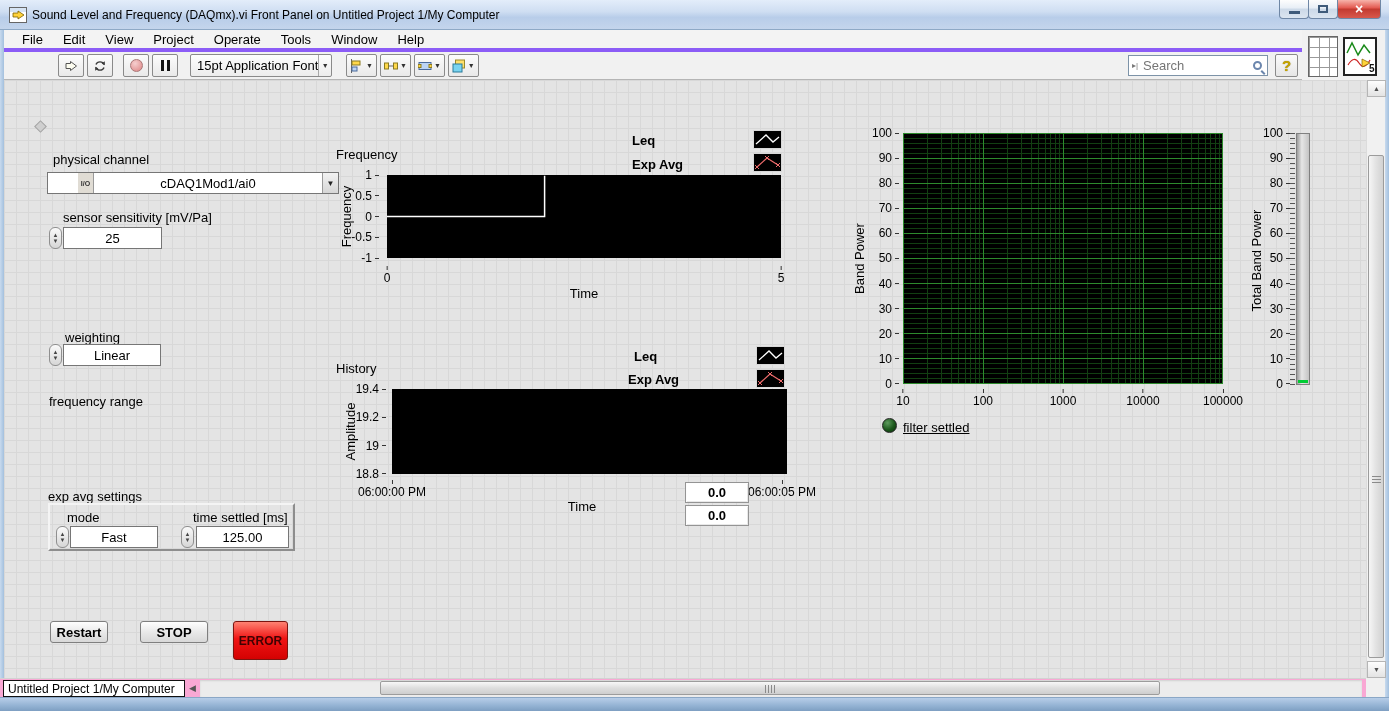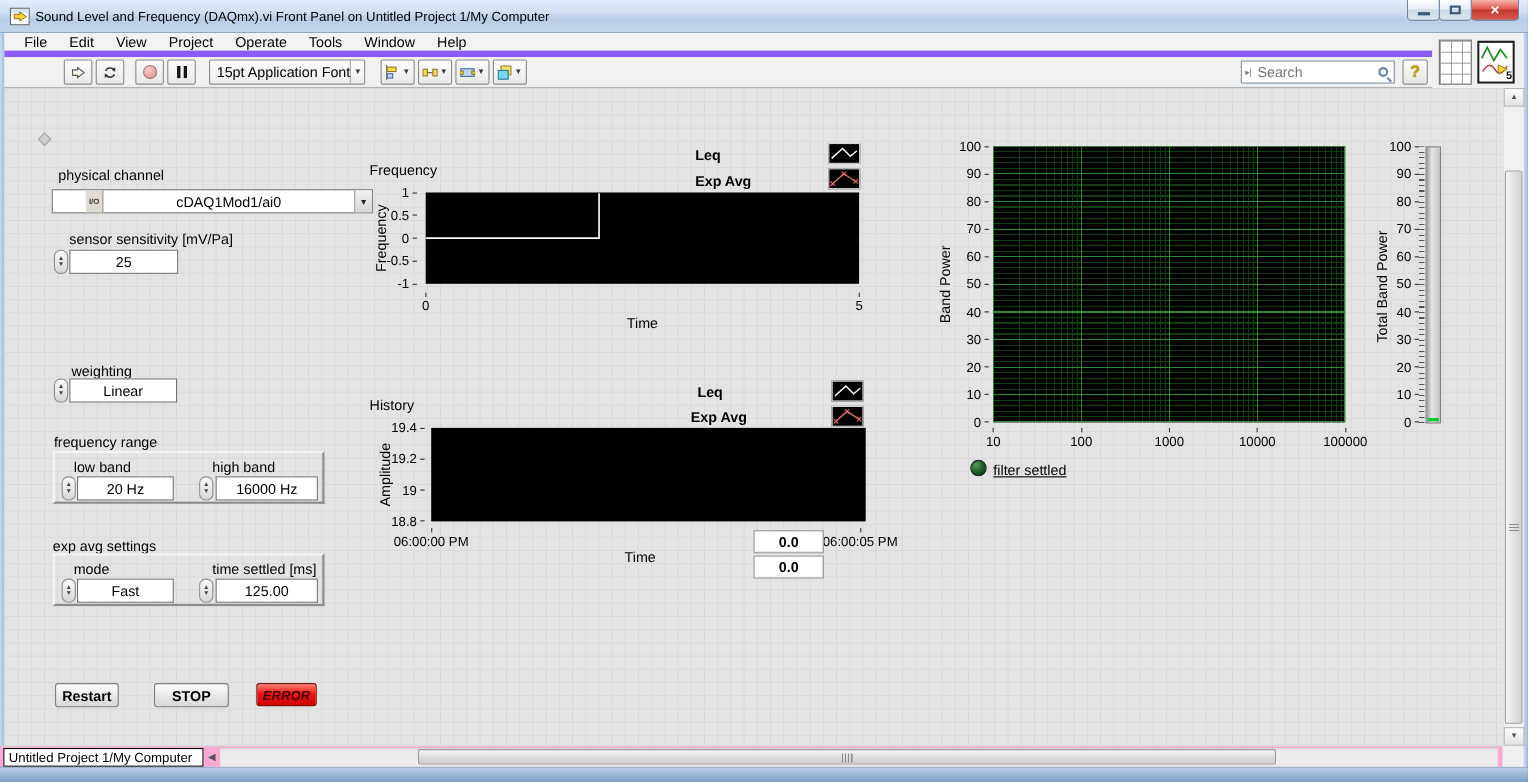--- a/index.html
+++ b/index.html
@@ -20,21 +20,21 @@
     background:linear-gradient(180deg,#fdfdfd,#e7eef6 45%,#ccd9e8 50%,#dbe5f0);}
   .capbtn.close{width:44px;background:linear-gradient(180deg,#f7b3aa,#e2574e 45%,#c23a30 50%,#d8584c);
     color:#fff;font-weight:bold;font-size:14px;}
   .minbar{width:11px;height:3px;background:#3f5b7a;margin-top:6px;}
   .maxbox{width:10px;height:8px;border:2px solid #3f5b7a;background:transparent;}
   .sideborder{width:4px;top:30px;height:667px;background:linear-gradient(90deg,#c8daee,#a3c0de);}
   .bottomborder{left:0;top:697px;width:1389px;height:14px;
     background:linear-gradient(180deg,#b7cde8,#93b2d3 60%,#7e9fc2);border-top:1px solid #8aa7c6;}
   
   .menubar{left:4px;top:30px;width:1298px;height:22px;background:#f3f3f3;
-    border-bottom:6px solid #8b5cf6;display:flex;align-items:center;padding-left:8px;}
+    border-bottom:4px solid #8b5cf6;display:flex;align-items:center;padding-left:8px;}
   .menu-item{font-size:13px;padding:2px 10px;cursor:default;}
   .toolbar{left:4px;top:52px;width:1298px;height:28px;background:#f1f1f1;
     border-bottom:1px solid #b5b5b5;display:flex;align-items:center;gap:3px;padding-left:54px;}
   .tbtn{width:26px;height:23px;border:1px solid #8a8a8a;border-radius:2px;
     background:linear-gradient(180deg,#fcfcfc,#e9e9e9);display:flex;align-items:center;justify-content:center;}
   .tbtn-wide{width:auto;padding:0 3px;gap:2px;}
   .caret{font-size:7px;color:#333;}
   .fontdd{width:142px;height:23px;border:1px solid #8a8a8a;border-radius:2px;
     background:linear-gradient(180deg,#fdfdfd,#ececec);display:flex;align-items:center;font-size:13px;}
   .fontdd .txt{flex:1;padding-left:6px;white-space:nowrap;}
@@ -273,54 +273,40 @@
     <div class="abs field" style="left:59px;top:147px;width:99px;height:22px;">25</div>
 
     <div class="abs label" style="left:61px;top:250px;">weighting</div>
     <div class="abs spin" style="left:45px;top:264px;">
         <span>▲</span>
         <span>▼</span>
       </div>
     <div class="abs field" style="left:59px;top:264px;width:98px;height:22px;">Linear</div>
 
     <div class="abs label" style="left:45px;top:314px;">frequency range</div>
-    <div class="abs cluster" style="left:44px;top:330px;width:247px;height:48px;">
-      <div class="abs label" style="left:17px;top:5px;">low band</div>
-      <div class="abs spin" style="left:6px;top:21px;">
-          <span>▲</span>
-          <span>▼</span>
-        </div>
-      <div class="abs field" style="left:20px;top:21px;width:88px;height:22px;">20 Hz</div>
-      <div class="abs label" style="left:143px;top:5px;">high band</div>
-      <div class="abs spin" style="left:131px;top:21px;">
-          <span>▲</span>
-          <span>▼</span>
-        </div>
-      <div class="abs field" style="left:146px;top:21px;width:93px;height:22px;">16000 Hz</div>
-    </div>
 
     <div class="abs label" style="left:44px;top:409px;">exp avg settings</div>
     <div class="abs cluster" style="left:44px;top:423px;width:247px;height:48px;">
       <div class="abs label" style="left:17px;top:5px;">mode</div>
       <div class="abs spin" style="left:6px;top:21px;">
           <span>▲</span>
           <span>▼</span>
         </div>
       <div class="abs field" style="left:20px;top:21px;width:88px;height:22px;">Fast</div>
       <div class="abs label" style="left:143px;top:5px;">time settled [ms]</div>
       <div class="abs spin" style="left:131px;top:21px;">
           <span>▲</span>
           <span>▼</span>
         </div>
       <div class="abs field" style="left:146px;top:21px;width:93px;height:22px;">125.00</div>
     </div>
 
     <div class="abs btn3d" style="left:46px;top:541px;width:58px;height:22px;">Restart</div>
     <div class="abs btn3d" style="left:136px;top:541px;width:68px;height:22px;">STOP</div>
-    <div class="abs errbtn" style="left:229px;top:541px;width:55px;height:21px;font-style:italic;">ERROR</div>
+    <div class="abs errbtn" style="left:229px;top:541px;width:55px;height:39px;">ERROR</div>
 
     <div class="abs label" style="left:332px;top:67px;">Frequency</div>
     <div class="abs legend-label" style="left:628px;top:53px;">Leq</div>
     <div class="abs legend-icon" style="left:749px;top:50px;">
       <svg width="27" height="17">
         <polyline class="leg-stroke" points="2,13 12,4 19,11 25,6" fill="none" stroke-width="1.3" stroke="#ffffff"></polyline>
       </svg>
     </div>
     <div class="abs legend-label" style="left:628px;top:77px;">Exp Avg</div>
     <div class="abs legend-icon" style="left:749px;top:73px;">

